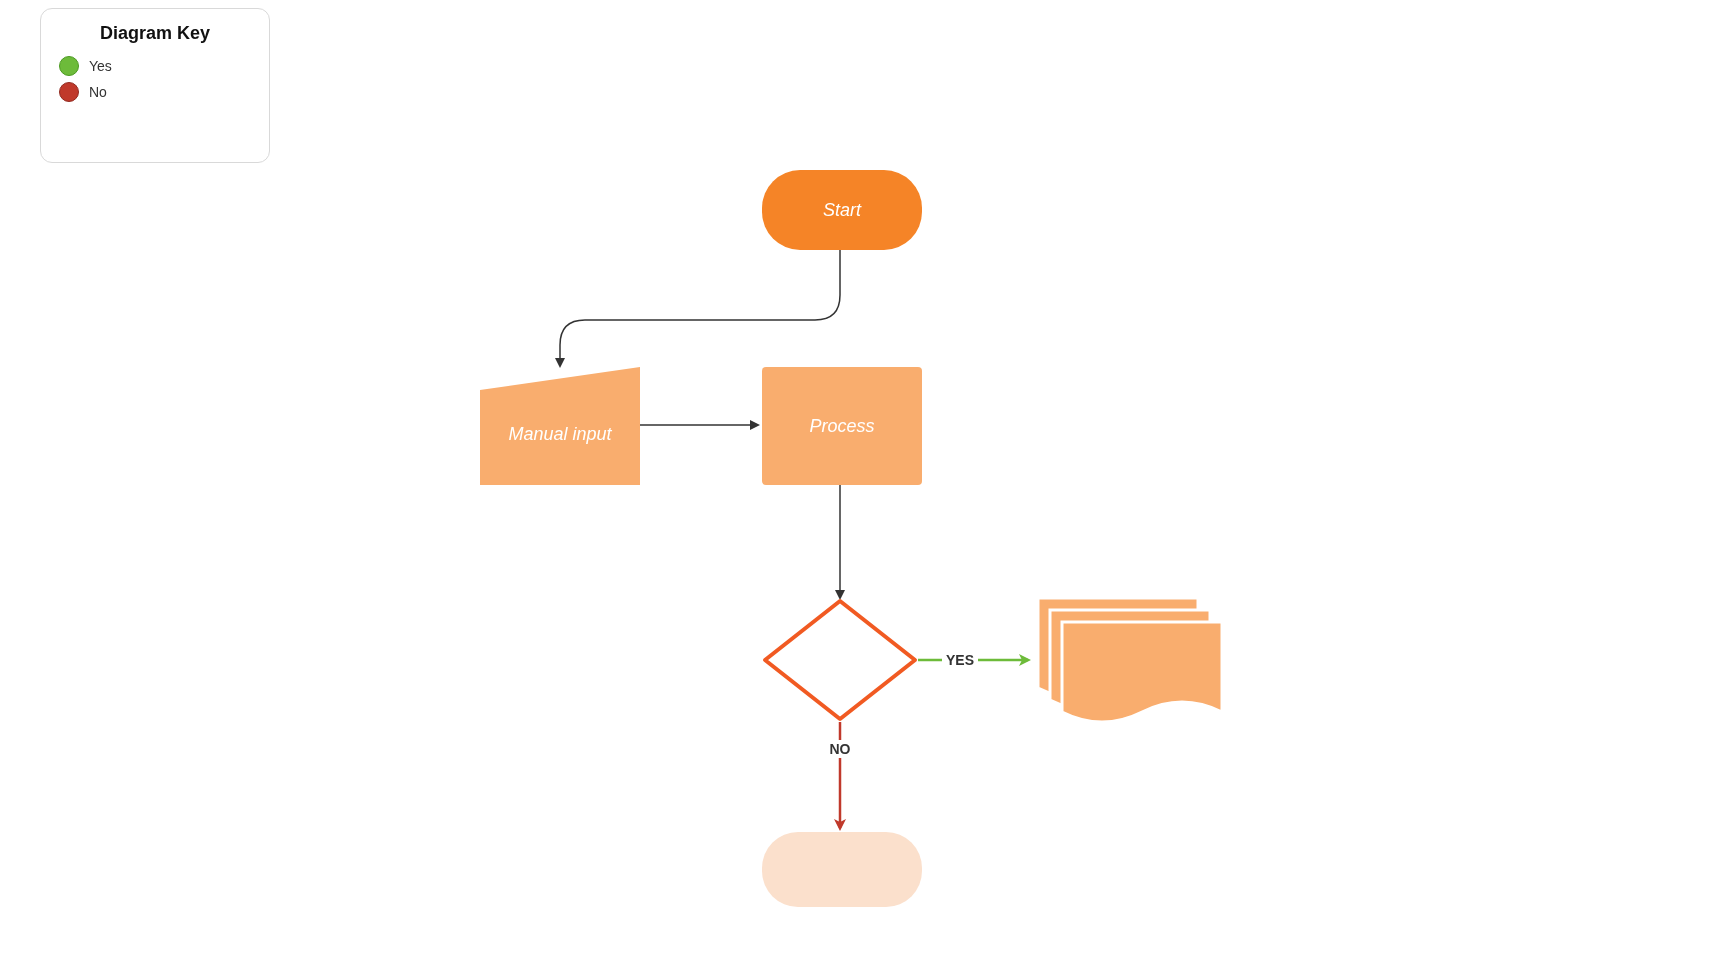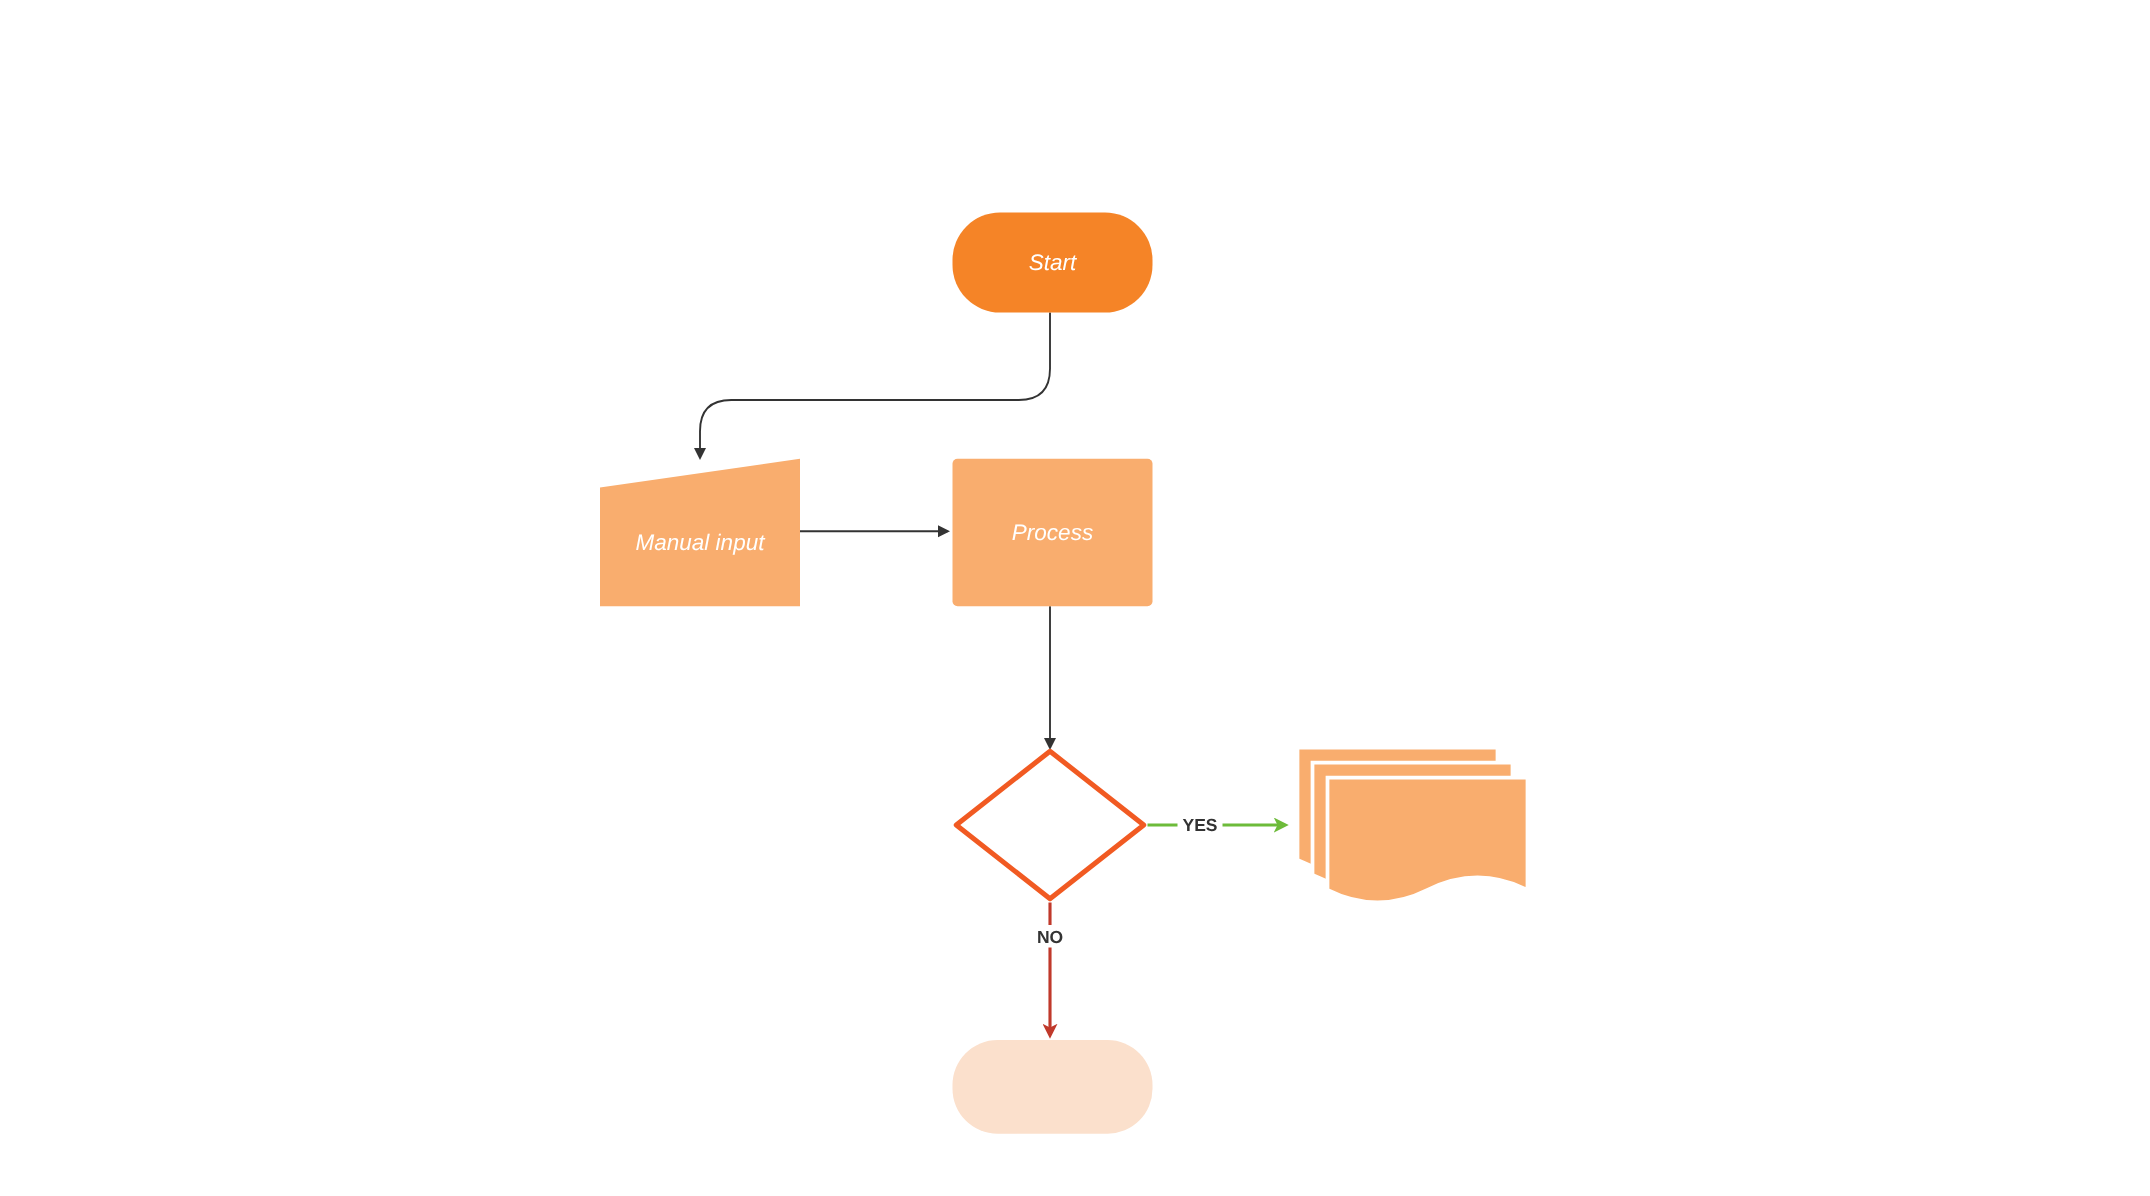--- a/index.html
+++ b/index.html
@@ -64,20 +64,31 @@
     font-size: 14px;
     font-weight: 700;
     fill: #333333;
   }
 </style>
 </head>
 <body>
 
 <div class="canvas">
 
+  <div class="legend">
+    <div class="legend-title">Diagram Key</div>
+    <div class="legend-row">
+      <span class="legend-dot green"></span>
+      <span>Yes</span>
+    </div>
+    <div class="legend-row">
+      <span class="legend-dot red"></span>
+      <span>No</span>
+    </div>
+  </div>
 
   <svg width="1720" height="957" style="position:absolute;left:0;top:0;">
     <defs>
       <marker id="arrow-dark" markerWidth="10" markerHeight="10" refX="8" refY="5" orient="auto" markerUnits="userSpaceOnUse">
         <path d="M0,0 L10,5 L0,10 Z" fill="#333333"></path>
       </marker>
       <marker id="arrow-green" markerWidth="12" markerHeight="12" refX="9" refY="6" orient="auto" markerUnits="userSpaceOnUse">
         <path d="M0,0 L12,6 L0,12 L3,6 Z" fill="#6dbb3a"></path>
       </marker>
       <marker id="arrow-red" markerWidth="12" markerHeight="12" refX="9" refY="6" orient="auto" markerUnits="userSpaceOnUse">

